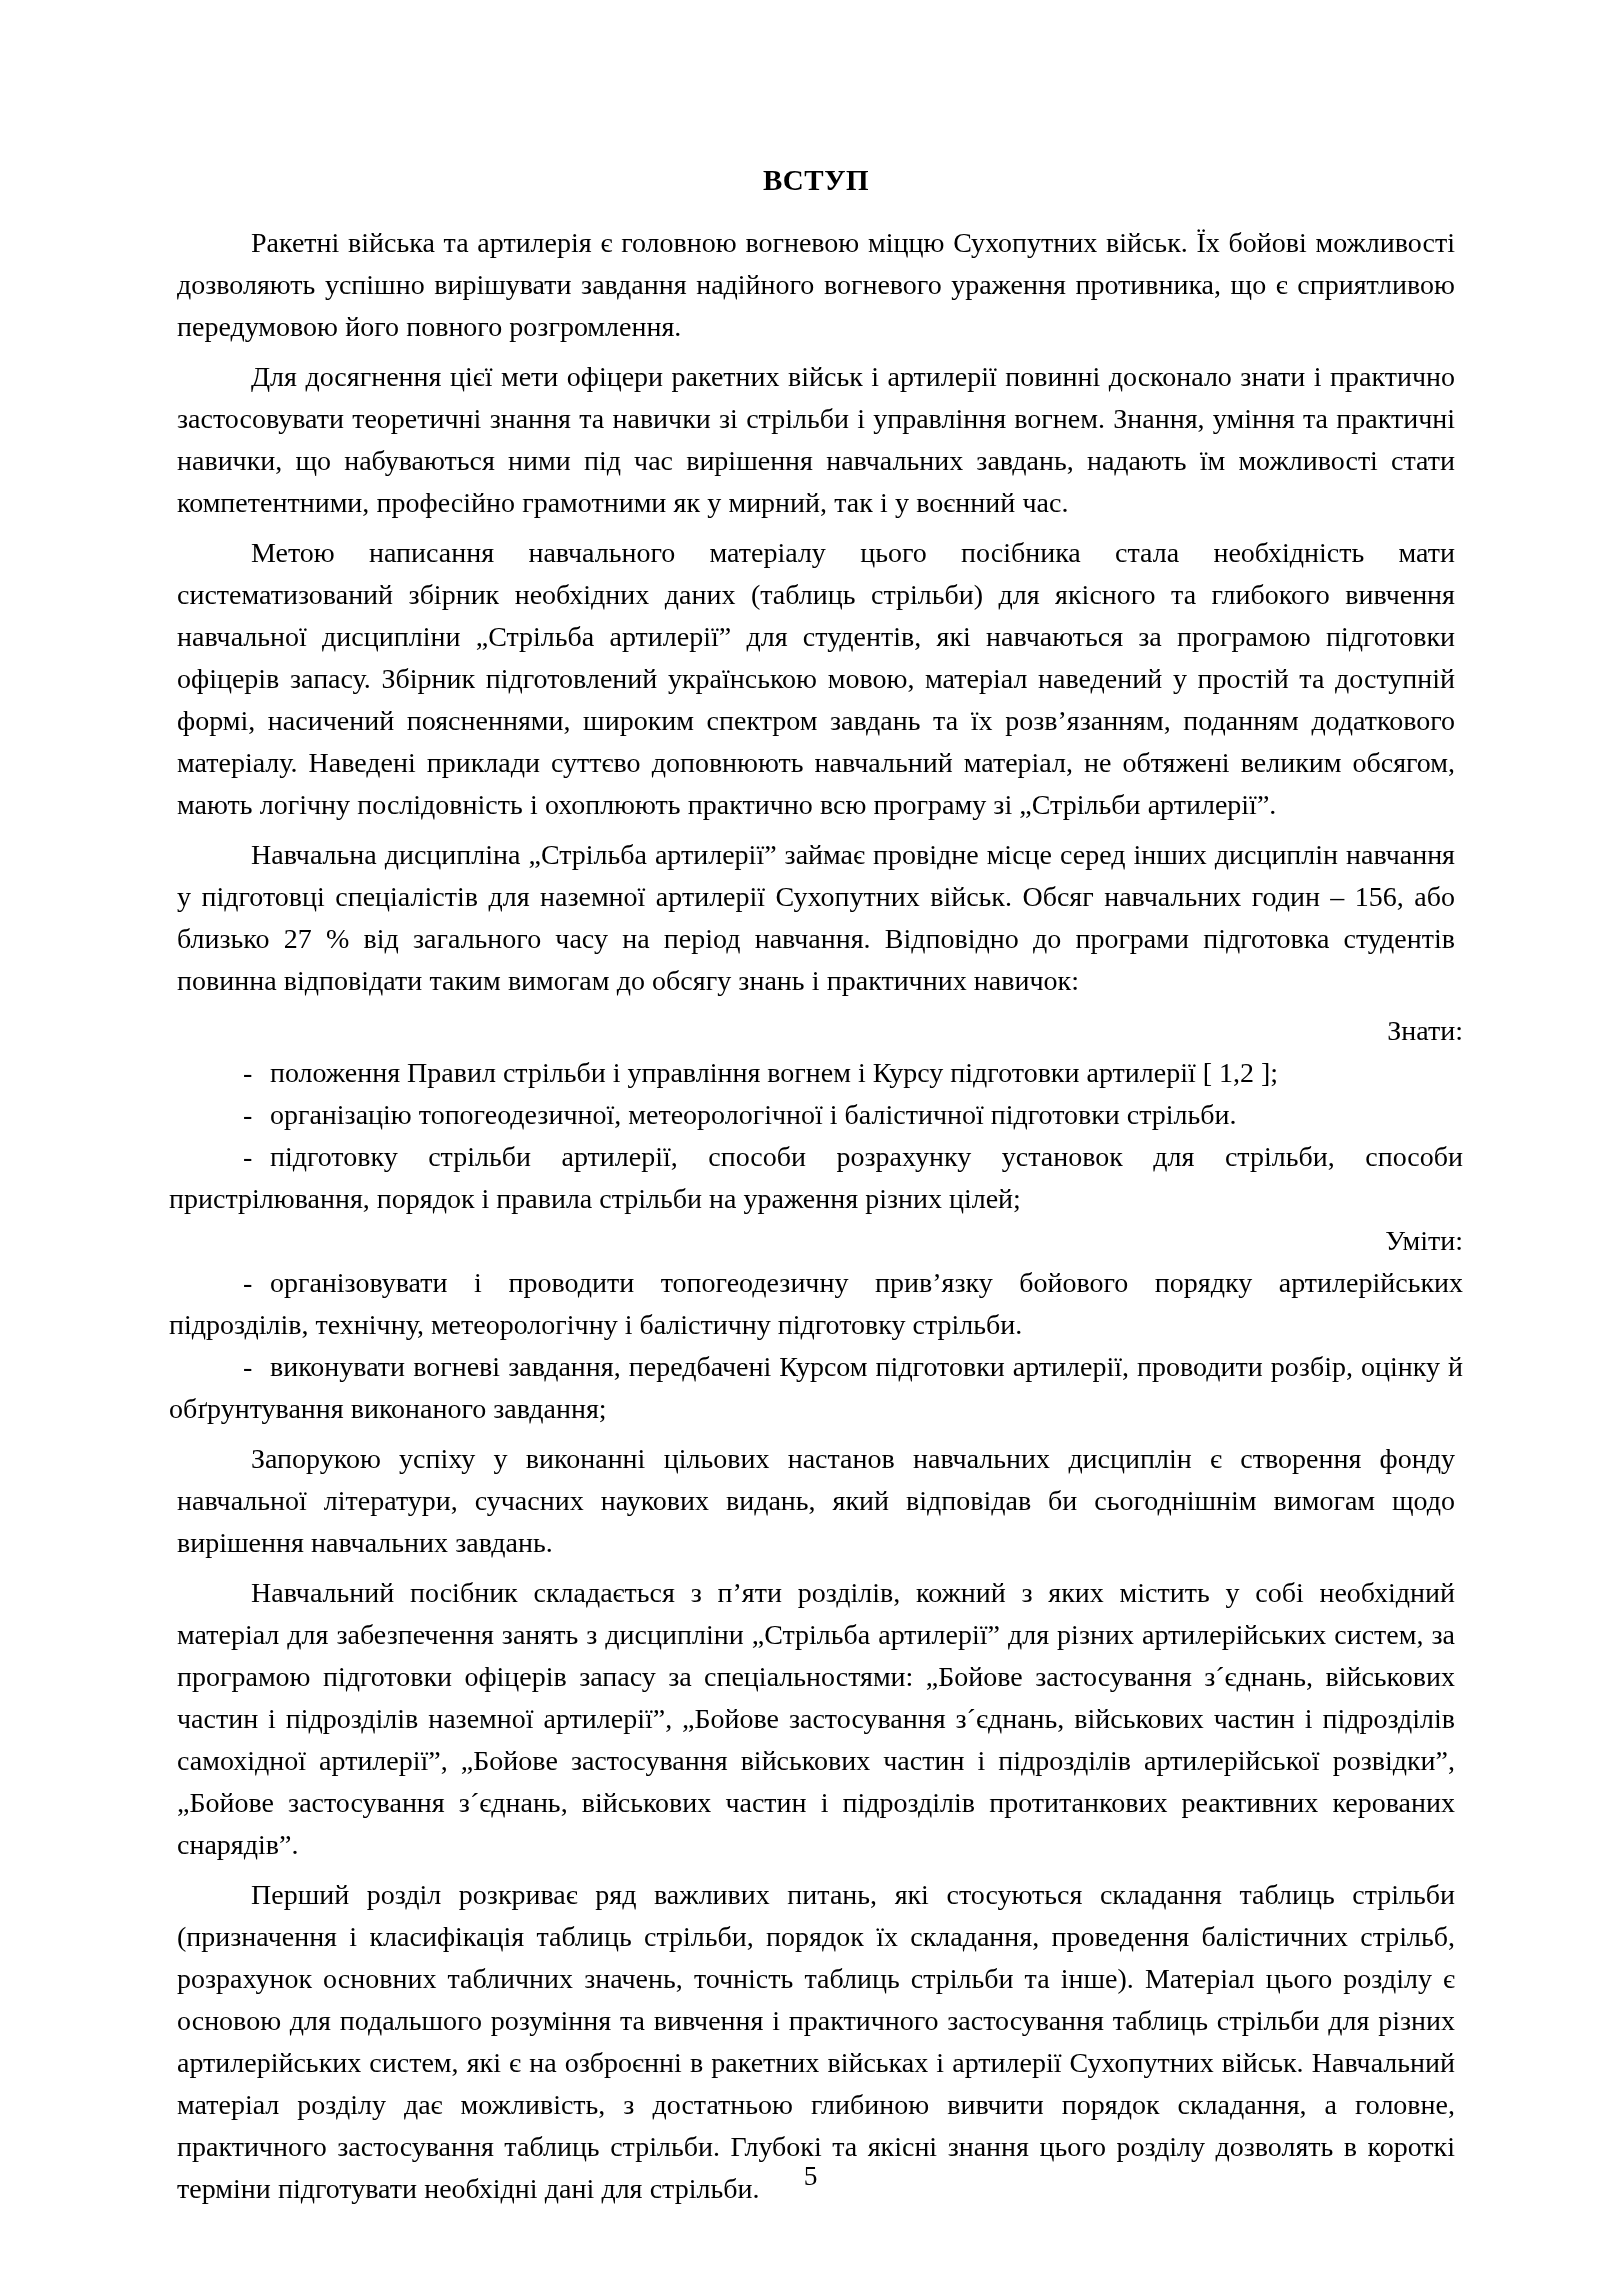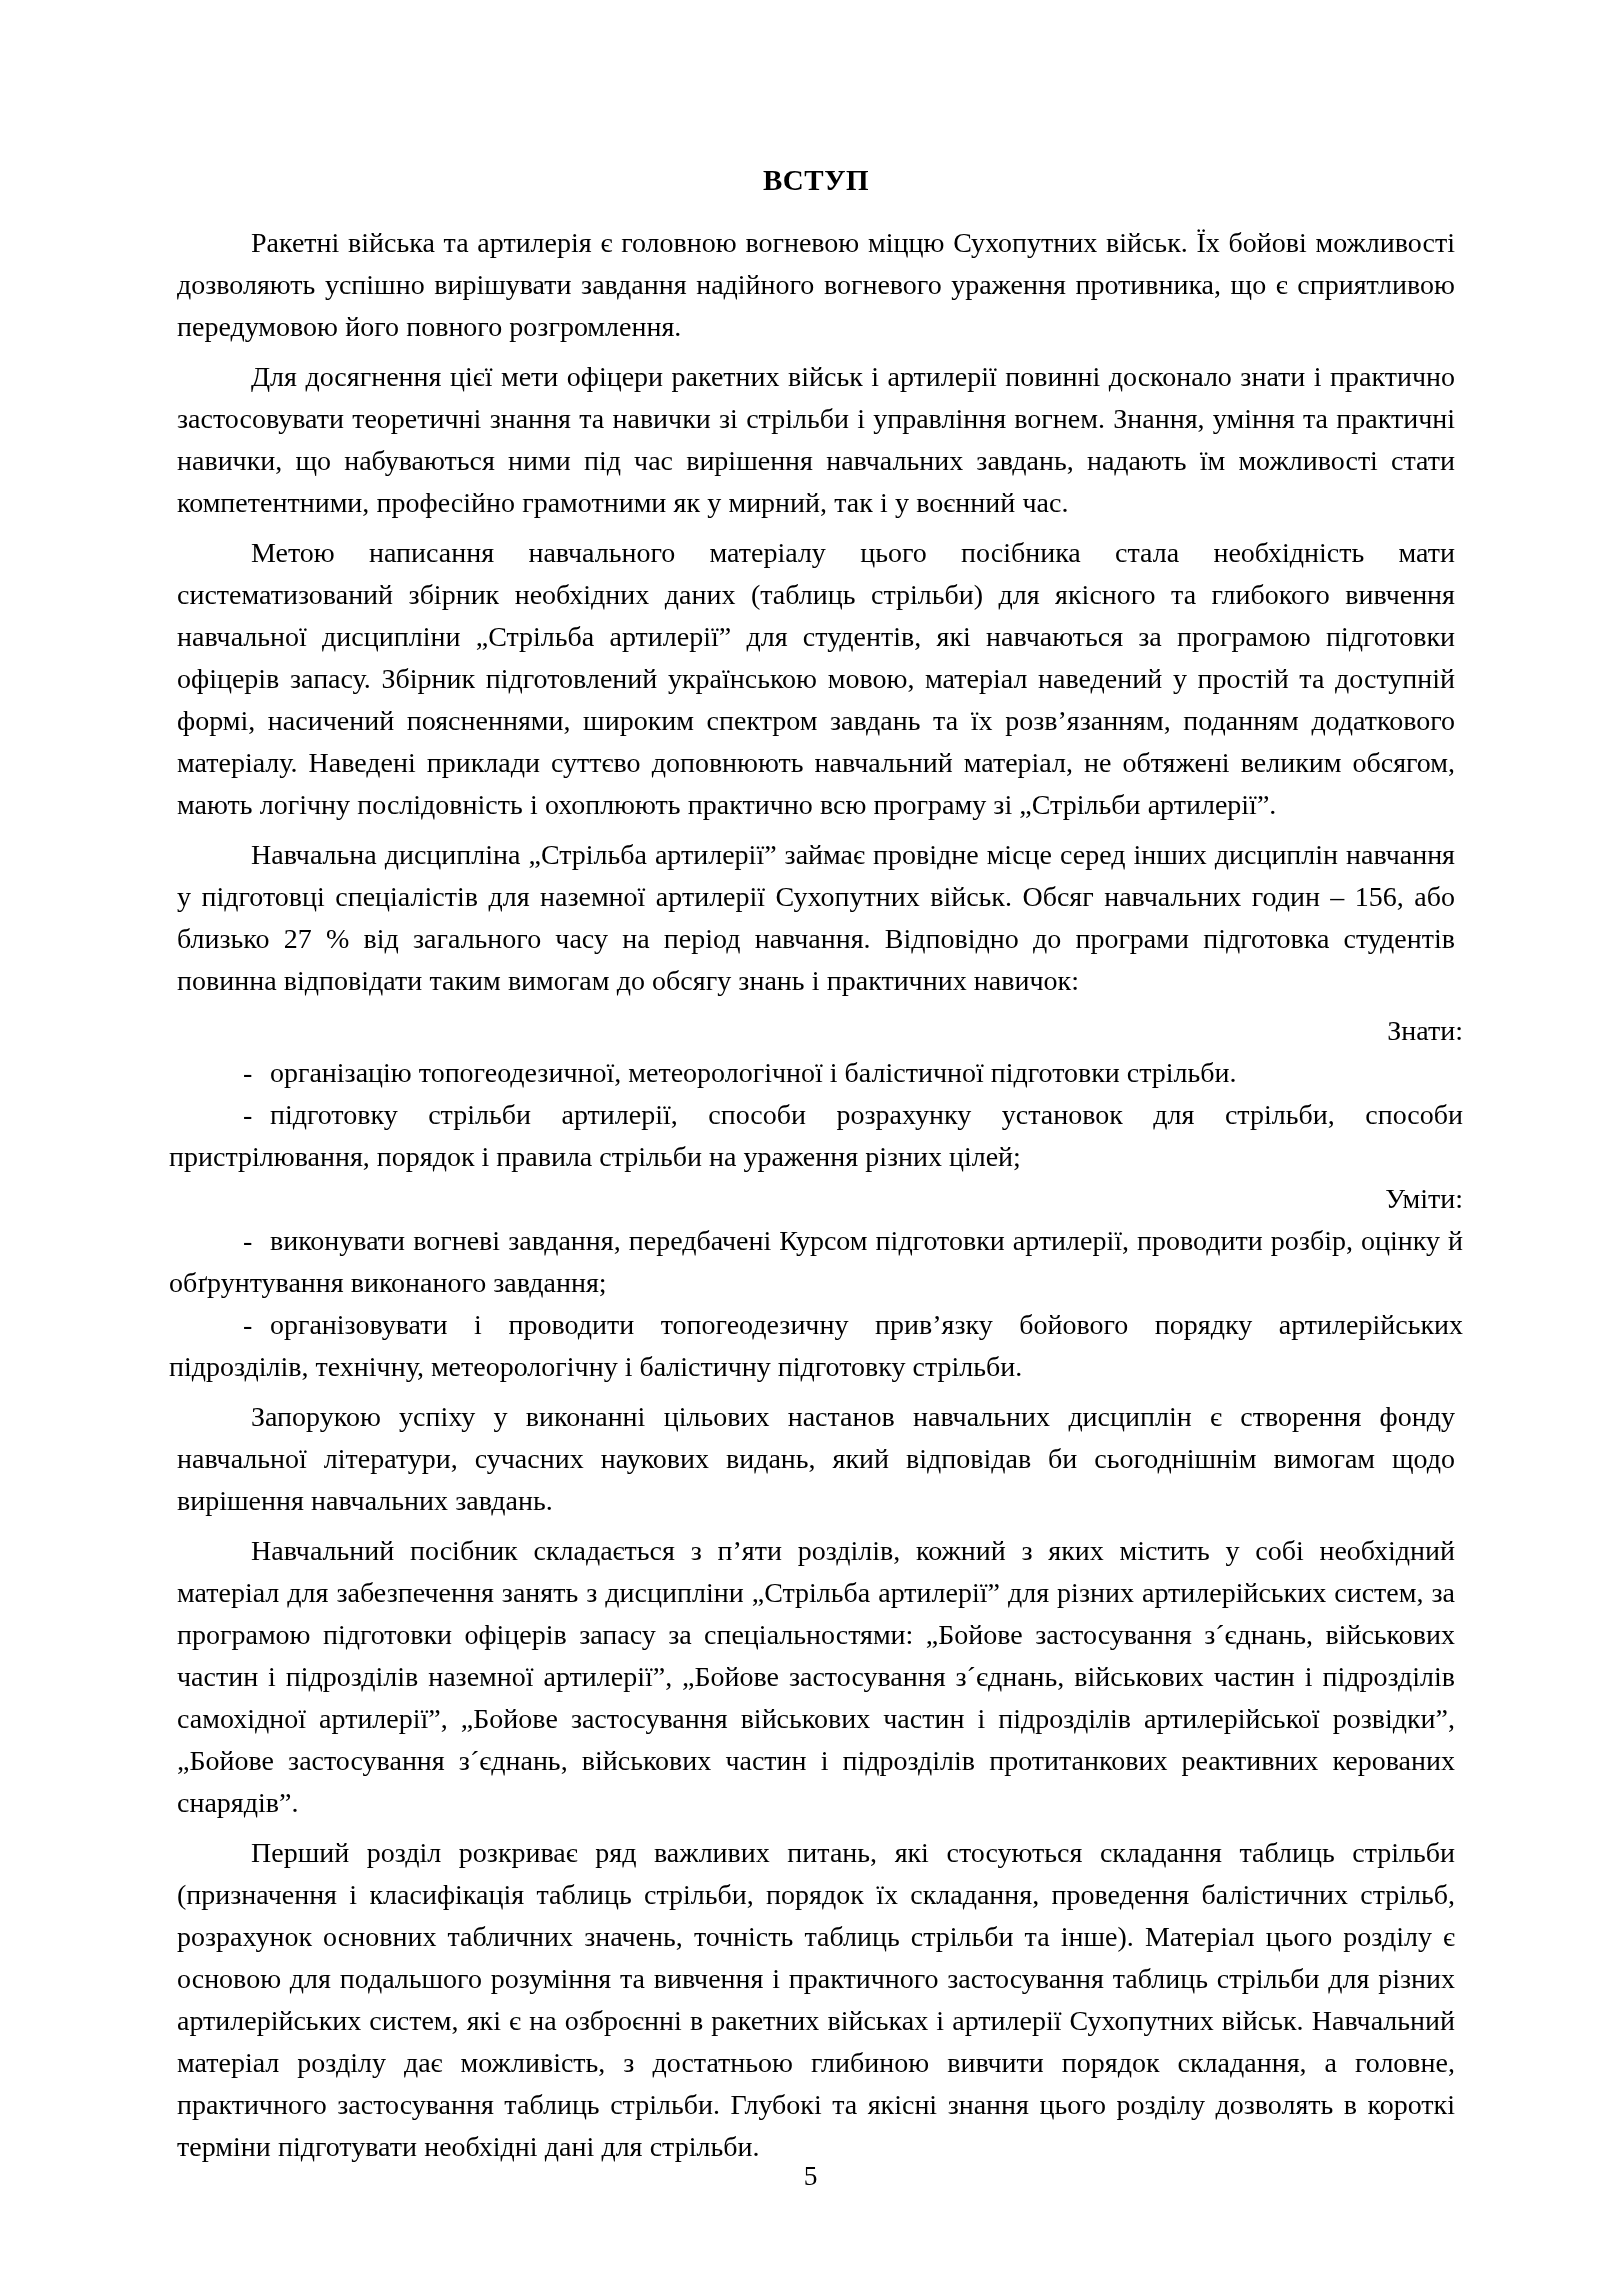--- a/index.html
+++ b/index.html
@@ -85,30 +85,31 @@
     <p class="para">Ракетні війська та артилерія є головною вогневою міццю Сухопутних військ. Їх бойові можливості дозволяють успішно вирішувати завдання надійного вогневого ураження противника, що є сприятливою передумовою його повного розгромлення.</p>
 
     <p class="para">Для досягнення цієї мети офіцери ракетних військ і артилерії повинні досконало знати і практично застосовувати теоретичні знання та навички зі стрільби і управління вогнем. Знання, уміння та практичні навички, що набуваються ними під час вирішення навчальних завдань, надають їм можливості стати компетентними, професійно грамотними як у мирний, так і у воєнний час.</p>
 
     <p class="para">Метою написання навчального матеріалу цього посібника стала необхідність мати систематизований збірник необхідних даних (таблиць стрільби) для якісного та глибокого вивчення навчальної дисципліни „Стрільба артилерії” для студентів, які навчаються за програмою підготовки офіцерів запасу. Збірник підготовлений українською мовою, матеріал наведений у простій та доступній формі, насичений поясненнями, широким спектром завдань та їх розв’язанням, поданням додаткового матеріалу. Наведені приклади суттєво доповнюють навчальний матеріал, не обтяжені великим обсягом, мають логічну послідовність і охоплюють практично всю програму зі „Стрільби артилерії”.</p>
 
     <p class="para">Навчальна дисципліна „Стрільба артилерії” займає провідне місце серед інших дисциплін навчання у підготовці спеціалістів для наземної артилерії Сухопутних військ.  Обсяг навчальних годин – 156, або близько 27 % від загального часу на період навчання. Відповідно до програми підготовка студентів повинна відповідати таким вимогам до обсягу знань і практичних навичок:</p>
 
     <p class="subhead">Знати:</p>
 
+    <p class="bullet"><span class="dash">-</span><span class="gap"></span><span>положення Правил стрільби і управління вогнем і Курсу підготовки артилерії [ 1,2 ];</span></p>
 
     <p class="bullet"><span class="dash">-</span><span class="gap"></span><span>організацію топогеодезичної, метеорологічної і балістичної підготовки стрільби.</span></p>
 
     <p class="bullet"><span class="dash">-</span><span class="gap"></span><span>підготовку стрільби артилерії, способи розрахунку установок для стрільби, способи пристрілювання, порядок і правила стрільби на ураження різних цілей;</span></p>
 
     <p class="subhead">Уміти:</p>
 
+    <p class="bullet"><span class="dash">-</span><span class="gap"></span><span>організовувати і проводити топогеодезичну прив’язку бойового порядку артилерійських підрозділів, технічну, метеорологічну і балістичну підготовку стрільби.</span></p>
+
     <p class="bullet"><span class="dash">-</span><span class="gap"></span><span>виконувати вогневі завдання, передбачені Курсом підготовки артилерії, проводити розбір, оцінку й обґрунтування виконаного завдання;</span></p>
-
-    <p class="bullet"><span class="dash">-</span><span class="gap"></span><span>організовувати і проводити топогеодезичну прив’язку бойового порядку артилерійських підрозділів, технічну, метеорологічну і балістичну підготовку стрільби.</span></p>
 
     <p class="para">Запорукою успіху у виконанні цільових настанов навчальних дисциплін є створення фонду навчальної літератури, сучасних наукових видань, який відповідав би сьогоднішнім вимогам щодо вирішення навчальних завдань.</p>
 
     <p class="para">Навчальний посібник складається з п’яти розділів, кожний з яких містить у собі необхідний матеріал для забезпечення занять з дисципліни „Стрільба артилерії” для різних артилерійських систем, за програмою підготовки офіцерів запасу за спеціальностями: „Бойове застосування з´єднань, військових частин і підрозділів наземної артилерії”, „Бойове застосування з´єднань, військових частин і підрозділів самохідної артилерії”, „Бойове застосування військових частин і підрозділів артилерійської розвідки”, „Бойове застосування з´єднань, військових частин і підрозділів протитанкових реактивних керованих снарядів”.</p>
 
     <p class="para">Перший розділ розкриває ряд важливих питань, які стосуються складання таблиць стрільби (призначення і класифікація таблиць стрільби, порядок їх складання, проведення балістичних стрільб, розрахунок основних табличних значень, точність таблиць стрільби та інше). Матеріал цього розділу є основою для подальшого розуміння та вивчення і практичного застосування таблиць стрільби для різних артилерійських систем, які є на озброєнні в ракетних військах і артилерії Сухопутних військ. Навчальний матеріал розділу дає можливість, з достатньою глибиною вивчити порядок складання, а головне, практичного застосування таблиць стрільби. Глубокі та якісні знання цього розділу дозволять в короткі терміни підготувати необхідні дані для стрільби.</p>
 
   </div>
 
   <div class="page-number">5</div>

